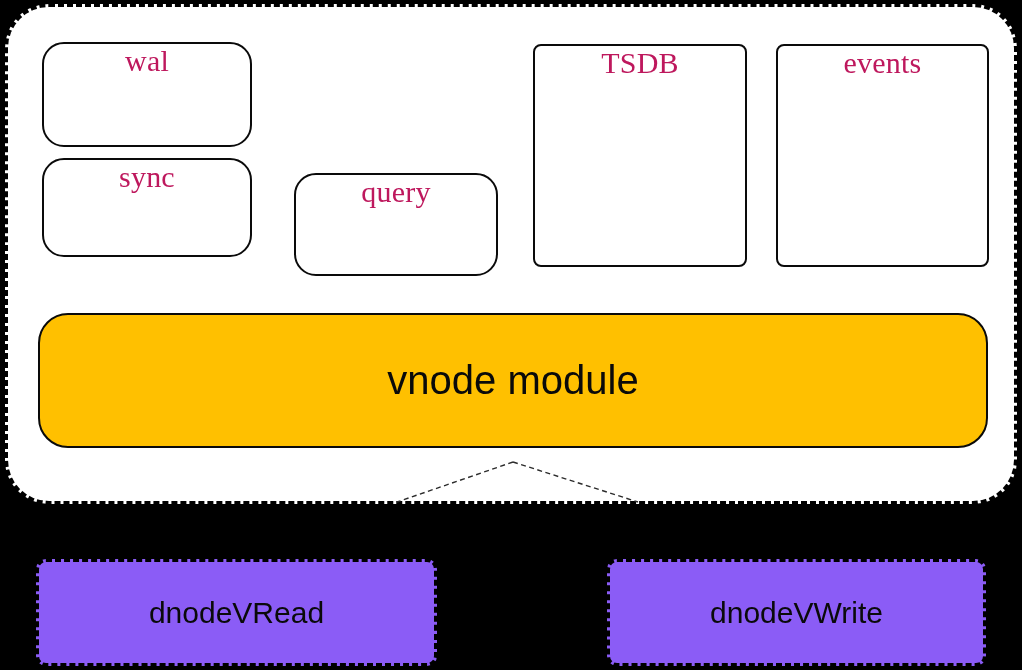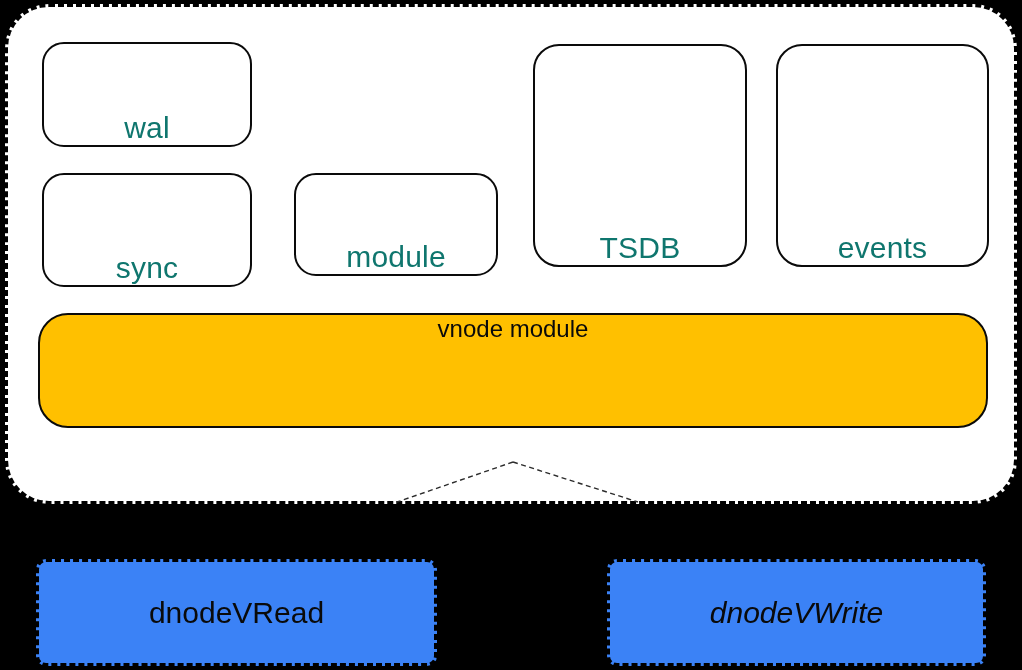--- a/index.html
+++ b/index.html
@@ -25,100 +25,101 @@
     height: 500px;
     box-sizing: border-box;
     background: #ffffff;
     border: 3px dashed #000000;
     border-radius: 44px;
   }
   .box {
     position: absolute;
     box-sizing: border-box;
     display: flex;
-    align-items: flex-end;
+    align-items: flex-start;
     justify-content: center;
     background: #ffffff;
     border: 2px solid #0a0a0a;
     font-size: 30px;
     font-weight: 400;
     letter-spacing: 0.2px;
-    color: #0f766e;
+    color: #be185d;
+    font-family: Liberation Serif, serif;
   }
   .small-box { border-radius: 22px; }
-  .tall-box  { border-radius: 26px; }
+  .tall-box  { border-radius: 8px; }
 
   .box-wal    { left: 42px;  top: 42px;  width: 210px; height: 105px; }
   .box-cq     { left: 294px; top: 42px;  width: 204px; height: 105px; }
-  .box-sync   { left: 42px;  top: 173px; width: 210px; height: 114px; }
+  .box-sync   { left: 42px;  top: 158px; width: 210px; height: 99px; }
   .box-events { left: 294px; top: 173px; width: 204px; height: 103px; }
   .box-tsdb   { left: 533px; top: 44px;  width: 214px; height: 223px; }
   .box-query  { left: 776px; top: 44px;  width: 213px; height: 223px; }
 
   .vnode-bar {
     position: absolute;
     left: 38px;
     top: 313px;
     width: 950px;
-    height: 115px;
+    height: 135px;
     box-sizing: border-box;
     display: flex;
-    align-items: flex-start;
+    align-items: center;
     justify-content: center;
     background: #FFC000;
     border: 2px solid #0a0a0a;
     border-radius: 30px;
-    font-size: 24px;
+    font-size: 40px;
     color: #0a0a0a;
   }
 
   
   .connectors {
     position: absolute;
     left: 0;
     top: 0;
     width: 1022px;
     height: 670px;
     pointer-events: none;
   }
 
   
   .dnode-box {
     position: absolute;
     box-sizing: border-box;
     display: flex;
     align-items: center;
     justify-content: center;
-    background: #3b82f6;
+    background: #8b5cf6;
     border: 3px dashed #000000;
     border-radius: 10px;
     font-size: 30px;
     color: #0a0a0a;
   }
   .dnode-read  { left: 36px;  top: 559px; width: 401px; height: 107px; }
-  .dnode-write { left: 607px; top: 559px; width: 379px; height: 107px; font-style: italic; }
+  .dnode-write { left: 607px; top: 559px; width: 379px; height: 107px; }
 </style>
 </head>
 <body>
 
 <div class="stage">
 
   <div class="vnode-container"></div>
 
   <div class="box small-box box-wal">
     <span>wal</span>
   </div>
 
 
   <div class="box small-box box-sync">
     <span>sync</span>
   </div>
 
   <div class="box small-box box-events">
-    <span>module</span>
+    <span>query</span>
   </div>
 
   <div class="box tall-box box-tsdb">
     <span>TSDB</span>
   </div>
 
   <div class="box tall-box box-query">
     <span>events</span>
   </div>
 

